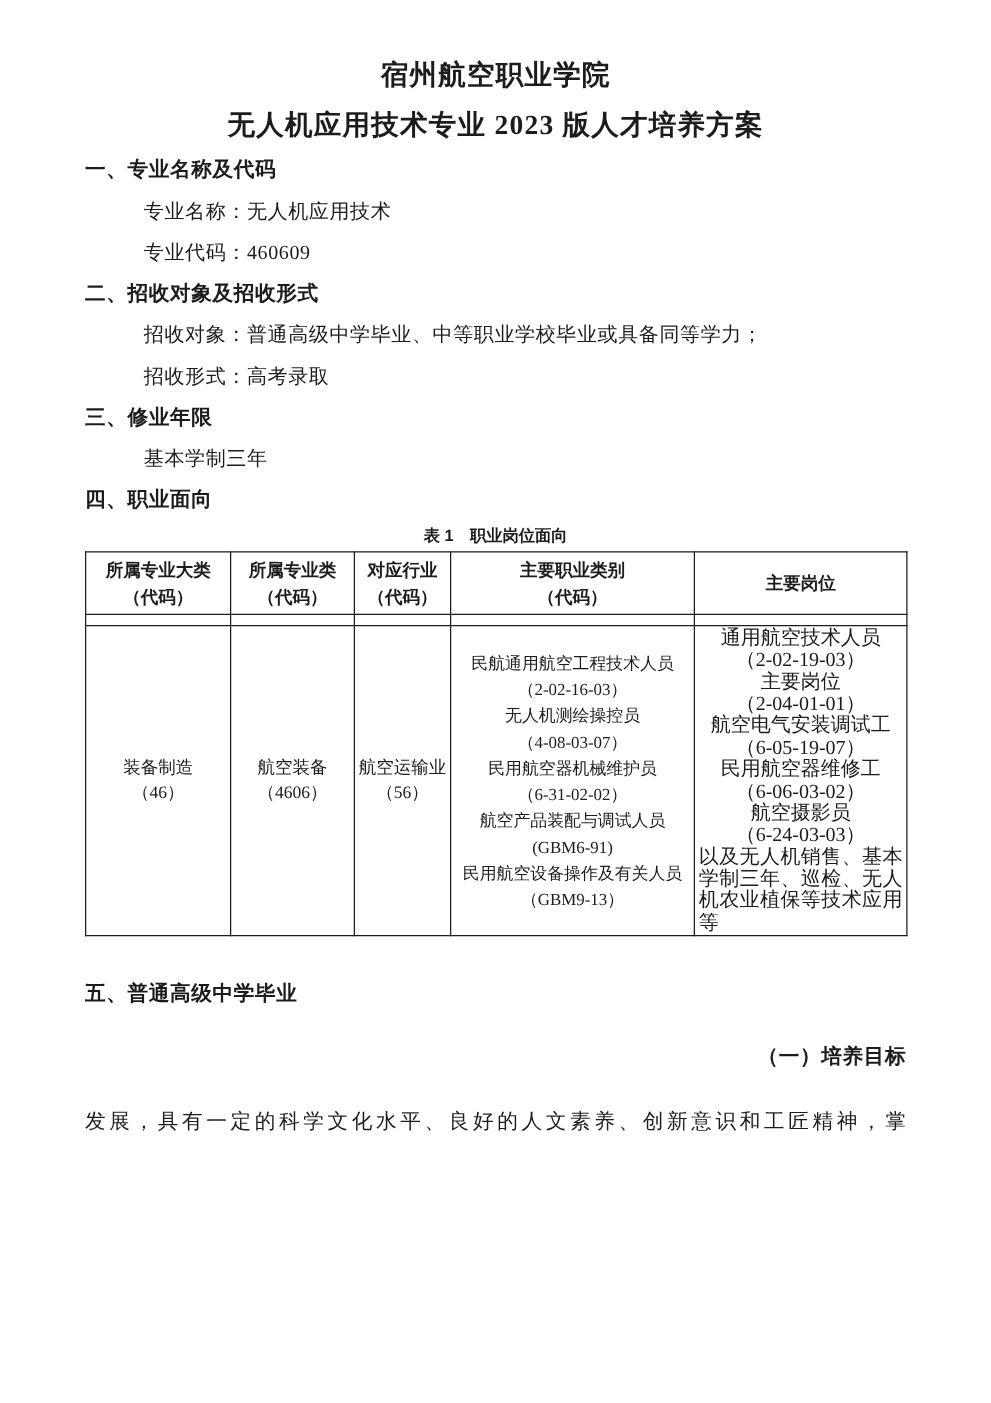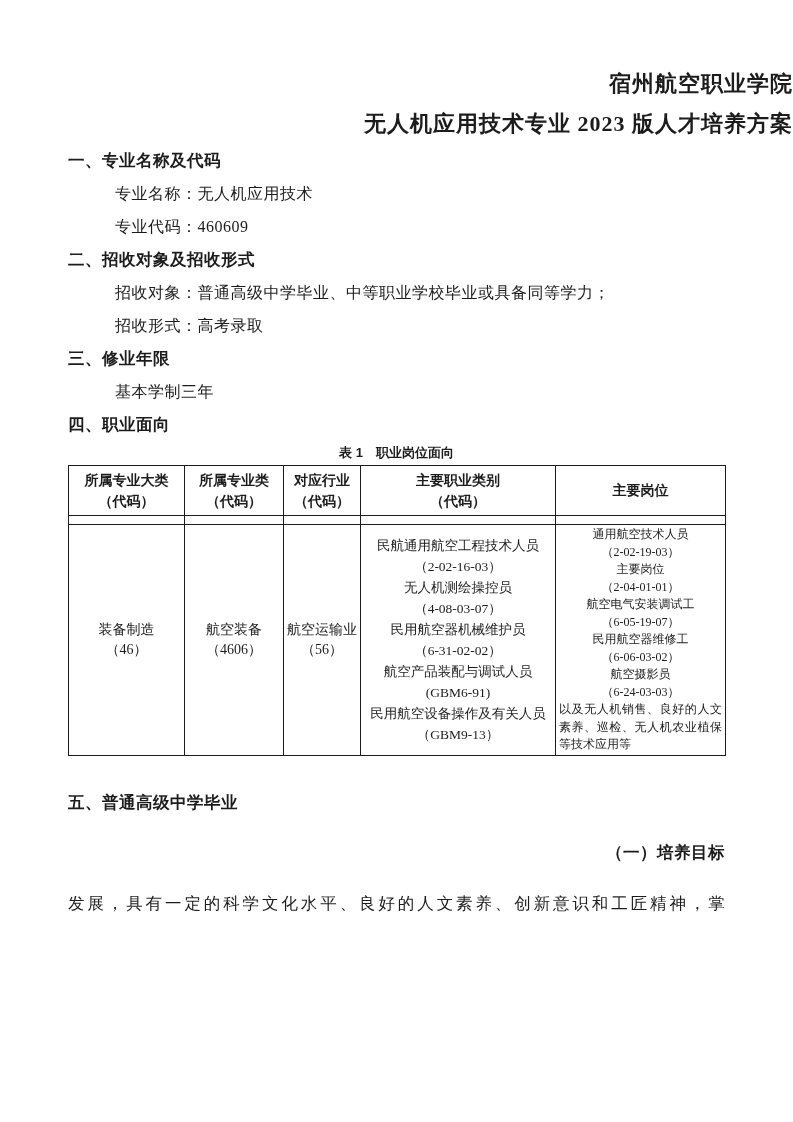--- a/index.html
+++ b/index.html
@@ -11,22 +11,22 @@
     background: #ffffff;
     color: #1c1c1c;
     font-family: "Liberation Serif", serif;
     overflow: hidden;
     position: relative;
   }
   .content { padding: 0 68px; }
 
   
   .title-block {
-    padding-top: 64px;
-    text-align: right;
+    padding-top: 40px;
+    text-align: center;
   }
   .title-line {
     font-size: 22px;
     font-weight: bold;
     line-height: 40px;
     font-family: "Liberation Serif", serif;
     letter-spacing: 1px;
   }
 
   
@@ -83,21 +83,21 @@
     font-size: 14px;
     line-height: 20px;
   }
   .cell-occupations {
     text-align: center;
     font-size: 13.5px;
     line-height: 21px;
     padding: 2px 1px;
   }
   .cell-posts {
-    font-size: 12px;
+    font-size: 16px;
     line-height: 17.5px;
     padding: 1px 3px;
     vertical-align: middle;
   }
   .cell-posts .post-line { text-align: center; }
   .cell-posts .post-tail { text-align: justify; }
 
   
   .sec-heading.after-table { margin-top: 30px; }
   .sub-heading {
@@ -212,21 +212,21 @@
             <div class="post-line">通用航空技术人员</div>
             <div class="post-line">（2-02-19-03）</div>
             <div class="post-line">主要岗位</div>
             <div class="post-line">（2-04-01-01）</div>
             <div class="post-line">航空电气安装调试工</div>
             <div class="post-line">（6-05-19-07）</div>
             <div class="post-line">民用航空器维修工</div>
             <div class="post-line">（6-06-03-02）</div>
             <div class="post-line">航空摄影员</div>
             <div class="post-line">（6-24-03-03）</div>
-            <div class="post-tail">以及无人机销售、良好的人文素养、巡检、无人机农业植保等技术应用等</div>
+            <div class="post-tail">以及无人机销售、基本学制三年、巡检、无人机农业植保等技术应用等</div>
           </td>
         </tr>
       </tbody>
         </table>
 
       <div class="sec-heading after-table">五、普通高级中学毕业</div>
       <div class="sub-heading">（一）培养目标</div>
 
       <div class="paragraph">
         <div class="para-line">发展，具有一定的科学文化水平、良好的人文素养、创新意识和工匠精神，掌</div>

